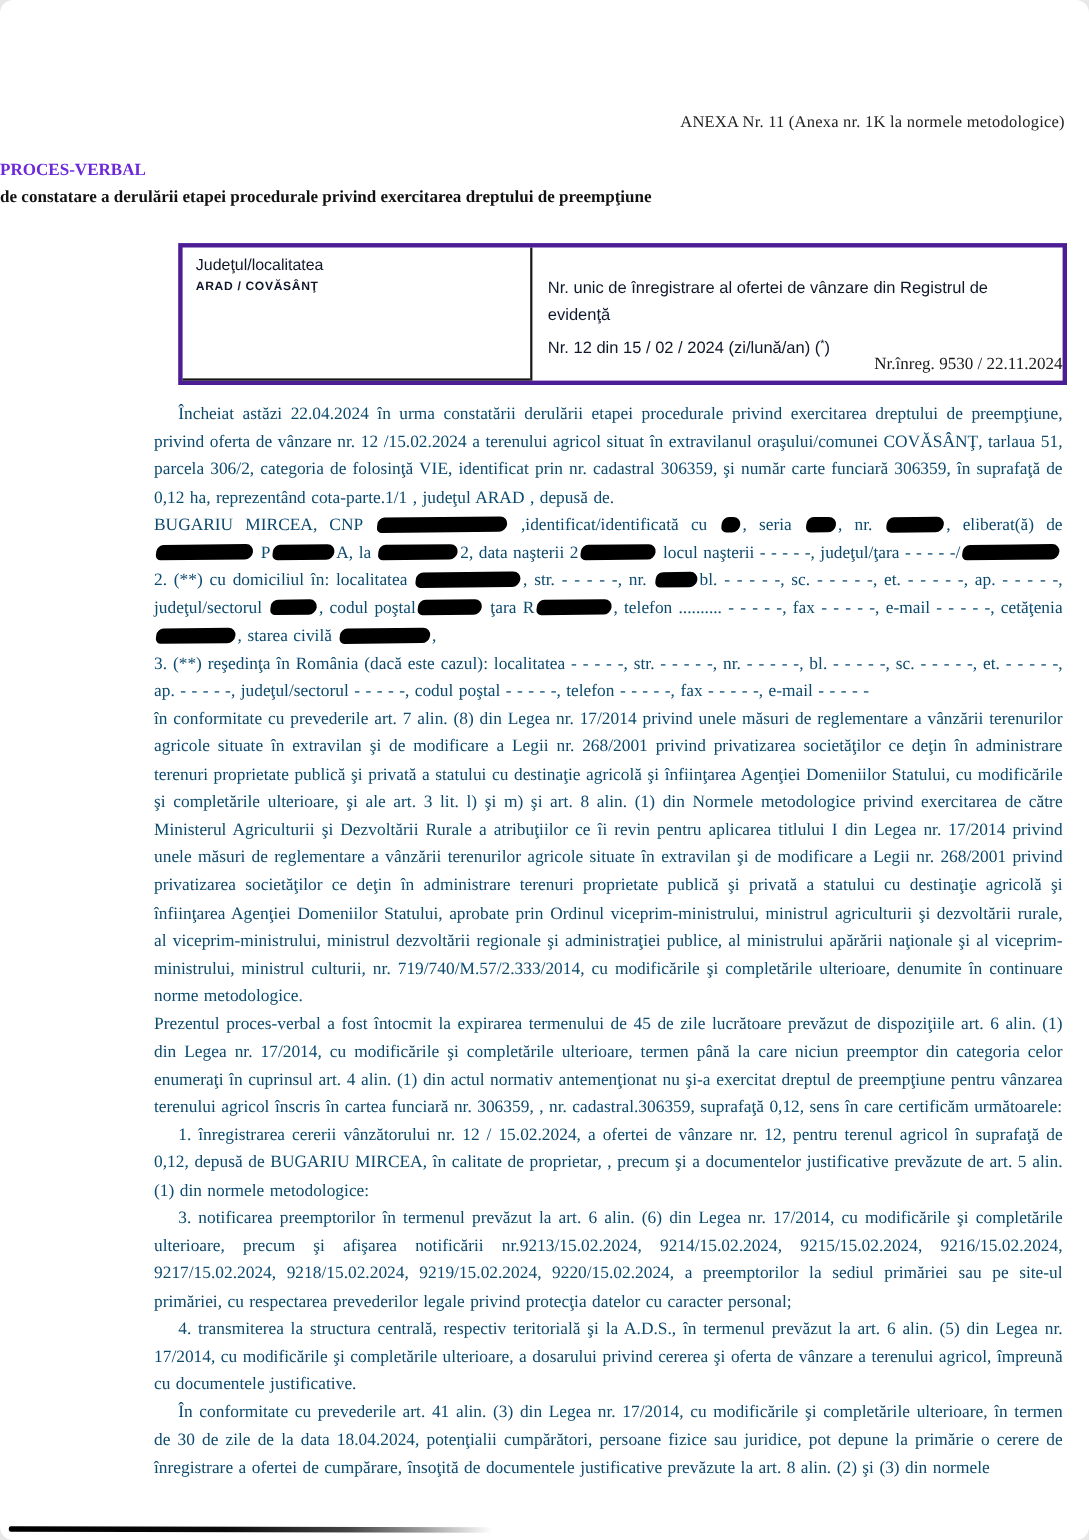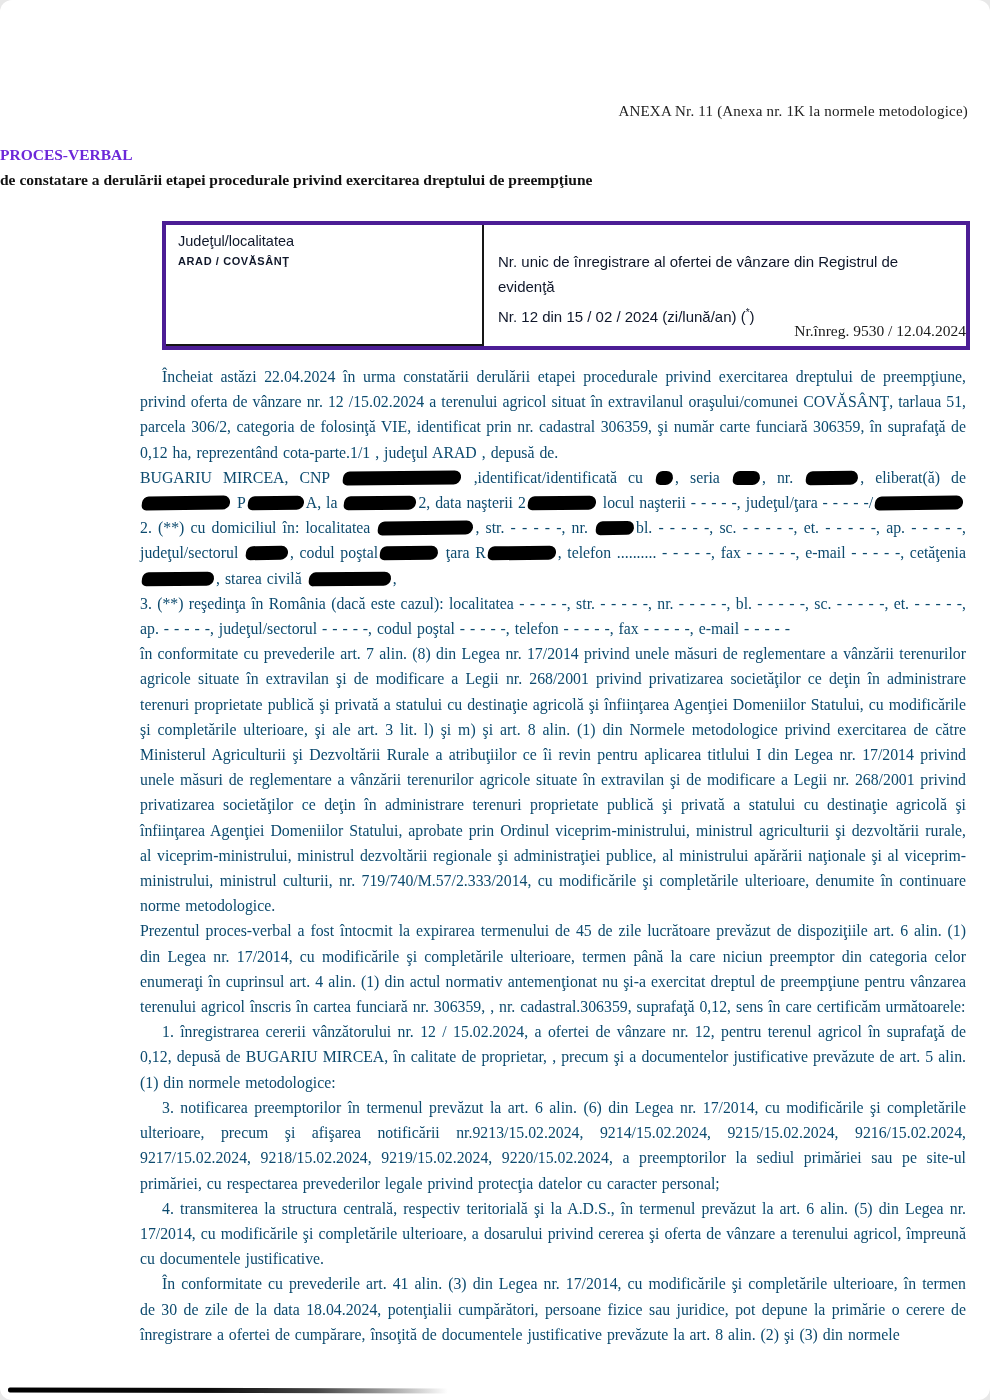--- a/index.html
+++ b/index.html
@@ -97,21 +97,21 @@
         <div class="label">Judeţul/localitatea</div>
         <div class="value">ARAD / COVĂSÂNŢ</div>
       </div>
     </div>
     <div class="right-col">
       <div class="offer-label">Nr. unic de înregistrare al ofertei de vânzare din Registrul de evidenţă</div>
       <div class="offer-number"><span>Nr. </span><span class="b">12</span><span> din </span><span class="b">15 / 02 / 2024</span><span> (zi/lună/an) (</span><span class="sup">*</span><span>)</span></div>
     </div>
   </div>
 
-  <div class="nrinreg">Nr.înreg. 9530 / 12.04.2024</div>
+  <div class="nrinreg">Nr.înreg. 9530 / 22.11.2024</div>
 
   <div class="doc-body">
       <p class="para indent"><span>Încheiat astăzi </span><span class="b">22.04.2024</span><span> în urma constatării derulării etapei procedurale privind exercitarea dreptului de preempţiune, privind oferta de vânzare nr. </span><span class="b">12 /15.02.2024</span><span> a terenului agricol situat în extravilanul oraşului/comunei </span><span class="b">COVĂSÂNŢ</span><span>, tarlaua </span><span class="b">51</span><span>, parcela </span><span class="b">306/2</span><span>, categoria de folosinţă </span><span class="b">VIE</span><span>, identificat prin nr. cadastral </span><span class="b">306359</span><span>, şi număr carte funciară </span><span class="b">306359</span><span>, în suprafaţă de </span><span class="b">0,12</span><span> ha, reprezentând cota-parte.</span><span class="b">1/1</span><span> , judeţul </span><span class="b">ARAD</span><span> , depusă de.</span></p>
       <p class="para"><span class="b">BUGARIU MIRCEA</span><span>, CNP </span><span class="redact" style="width: 118px;"></span><span> ,identificat/identificată cu </span><span class="redact" style="width: 17px;"></span><span>, seria </span><span class="redact" style="width: 27px;"></span><span>, nr. </span><span class="redact" style="width: 52px;"></span><span>, eliberat(ă) de </span><span class="redact" style="width: 88px;"></span><span> P</span><span class="redact" style="width: 56px;"></span><span>A, la </span><span class="redact" style="width: 72px;"></span><span>2, data naşterii 2</span><span class="redact" style="width: 68px;"></span><span> locul naşterii - - - - -, judeţul/ţara - - - - -/</span><span class="redact" style="width: 88px;"></span></p>
       <p class="para"><span>2. (**) cu domiciliul în: localitatea </span><span class="redact" style="width: 95px;"></span><span>, str. - - - - -, nr. </span><span class="redact" style="width: 38px;"></span><span>bl. - - - - -, sc. - - - - -, et. - - - - -, ap. - - - - -, judeţul/sectorul </span><span class="redact" style="width: 42px;"></span><span>, codul poştal</span><span class="redact" style="width: 58px;"></span><span> ţara R</span><span class="redact" style="width: 68px;"></span><span>, telefon .......... - - - - -, fax - - - - -, e-mail - - - - -, cetăţenia </span><span class="redact" style="width: 72px;"></span><span>, starea civilă </span><span class="redact" style="width: 82px;"></span><span>,</span></p>
       <p class="para"><span>3. (**) reşedinţa în România (dacă este cazul): localitatea - - - - -, str. - - - - -, nr. - - - - -, bl. - - - - -, sc. - - - - -, et. - - - - -, ap. - - - - -, judeţul/sectorul - - - - -, codul poştal - - - - -, telefon - - - - -, fax - - - - -, e-mail - - - - -</span></p>
       <p class="para"><span>în conformitate cu prevederile art. 7 alin. (8) din Legea nr. 17/2014 privind unele măsuri de reglementare a vânzării terenurilor agricole situate în extravilan şi de modificare a Legii nr. 268/2001 privind privatizarea societăţilor ce deţin în administrare terenuri proprietate publică şi privată a statului cu destinaţie agricolă şi înfiinţarea Agenţiei Domeniilor Statului, cu modificările şi completările ulterioare, şi ale art. 3 lit. l) şi m) şi art. 8 alin. (1) din Normele metodologice privind exercitarea de către Ministerul Agriculturii şi Dezvoltării Rurale a atribuţiilor ce îi revin pentru aplicarea titlului I din Legea nr. 17/2014 privind unele măsuri de reglementare a vânzării terenurilor agricole situate în extravilan şi de modificare a Legii nr. 268/2001 privind privatizarea societăţilor ce deţin în administrare terenuri proprietate publică şi privată a statului cu destinaţie agricolă şi înfiinţarea Agenţiei Domeniilor Statului, aprobate prin Ordinul viceprim-ministrului, ministrul agriculturii şi dezvoltării rurale, al viceprim-ministrului, ministrul dezvoltării regionale şi administraţiei publice, al ministrului apărării naţionale şi al viceprim-ministrului, ministrul culturii, nr. 719/740/M.57/2.333/2014, cu modificările şi completările ulterioare, denumite în continuare norme metodologice.</span></p>
       <p class="para"><span>Prezentul proces-verbal a fost întocmit la expirarea termenului de 45 de zile lucrătoare prevăzut de dispoziţiile art. 6 alin. (1) din Legea nr. 17/2014, cu modificările şi completările ulterioare, termen până la care niciun preemptor din categoria celor enumeraţi în cuprinsul art. 4 alin. (1) din actul normativ antemenţionat nu şi-a exercitat dreptul de preempţiune pentru vânzarea terenului agricol înscris în cartea funciară nr. </span><span class="b">306359</span><span>, , nr. cadastral.</span><span class="b">306359</span><span>, suprafaţă </span><span class="b">0,12</span><span>, sens în care certificăm următoarele:</span></p>
       <p class="para indent"><span>1. înregistrarea cererii vânzătorului nr. </span><span class="b">12 / 15.02.2024</span><span>, a ofertei de vânzare nr. </span><span class="b">12</span><span>, pentru terenul agricol în suprafaţă de </span><span class="b">0,12</span><span>, depusă de </span><span class="b">BUGARIU MIRCEA</span><span>, în calitate de proprietar, , precum şi a documentelor justificative prevăzute de art. 5 alin. (1) din normele metodologice:</span></p>
       <p class="para indent"><span>3. notificarea preemptorilor în termenul prevăzut la art. 6 alin. (6) din Legea nr. 17/2014, cu modificările şi completările ulterioare, precum şi afişarea notificării nr.</span><span class="b">9213/15.02.2024, 9214/15.02.2024, 9215/15.02.2024, 9216/15.02.2024, 9217/15.02.2024, 9218/15.02.2024, 9219/15.02.2024, 9220/15.02.2024</span><span>, a preemptorilor la sediul primăriei sau pe site-ul primăriei, cu respectarea prevederilor legale privind protecţia datelor cu caracter personal;</span></p>

